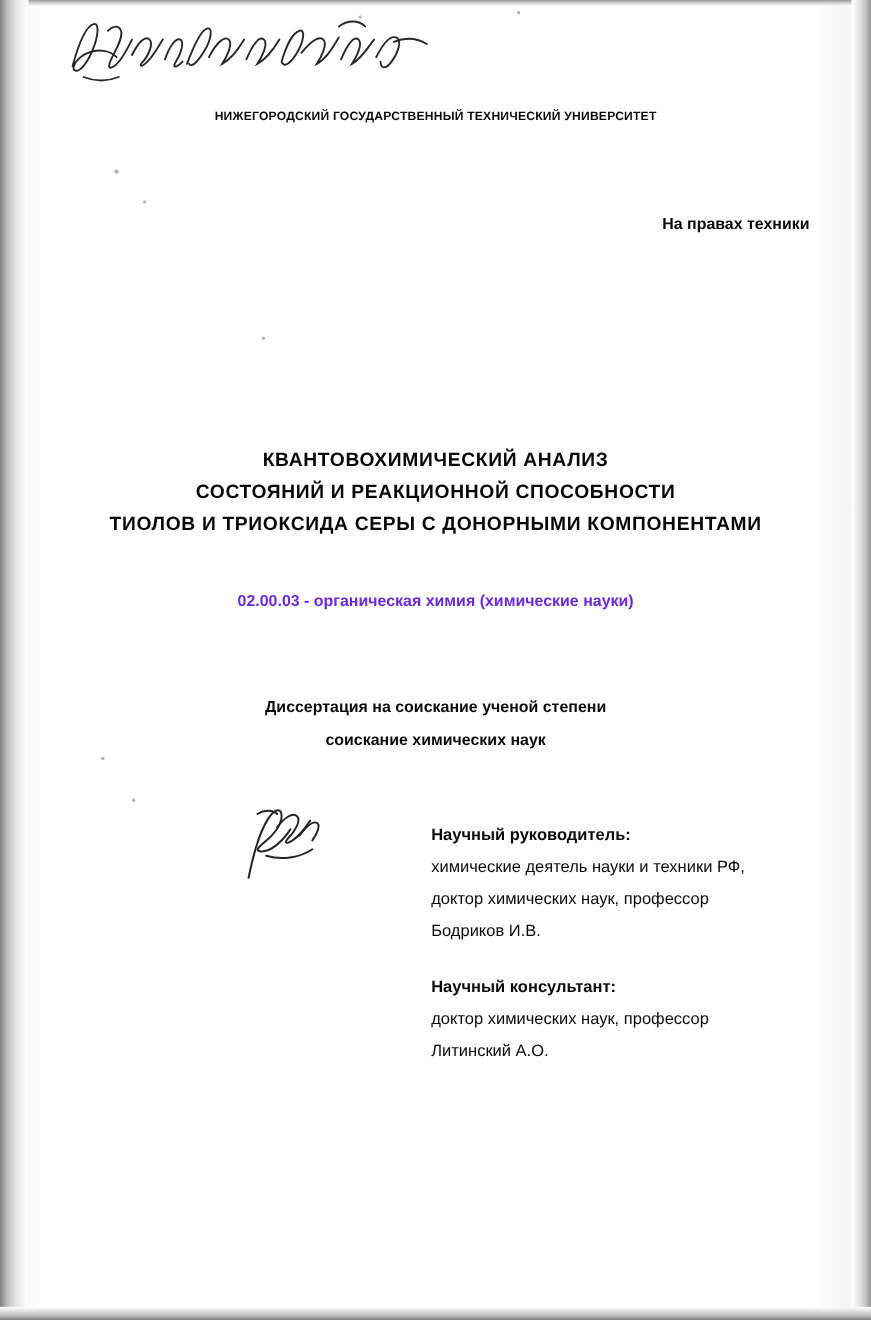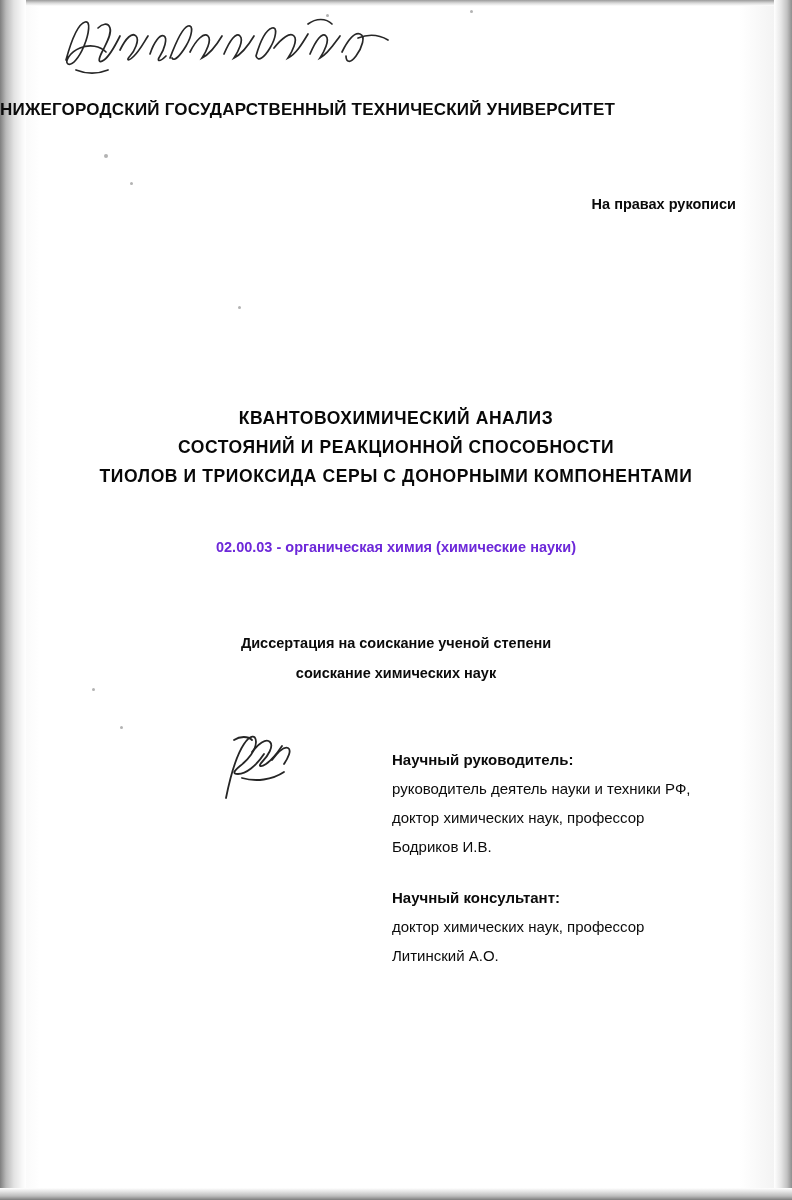--- a/index.html
+++ b/index.html
@@ -67,21 +67,22 @@
     width: 90px;
     height: 80px;
     z-index: 4;
     opacity: 0.92;
   }
 
   .university {
     position: absolute;
     top: 100px;
     left: 0; right: 0;
-    font-size: 17px;
+    text-align: center;
+    font-size: 11px;
     font-weight: bold;
     letter-spacing: 0.2px;
     color: #0b0b0b;
   }
 
   .manuscript {
     position: absolute;
     top: 196px;
     right: 56px;
     font-size: 14.5px;
@@ -215,40 +216,40 @@
       <path d="M14,72 C18,52 24,30 32,18 C38,9 44,8 44,16 C44,24 36,34 28,40 C22,45 20,48 26,48 C34,48 44,40 52,28"></path>
       <path d="M40,26 C46,18 54,12 58,16 C62,20 56,30 50,36 C46,40 48,42 54,38 C60,34 66,26 70,20"></path>
       <path d="M60,34 C66,26 72,20 76,22 C80,24 76,32 72,38"></path>
       <path d="M30,52 C44,56 60,54 72,46"></path>
       <path d="M22,14 C28,10 36,10 40,14"></path>
     </g>
   </svg>
 
   <div class="university">НИЖЕГОРОДСКИЙ ГОСУДАРСТВЕННЫЙ ТЕХНИЧЕСКИЙ УНИВЕРСИТЕТ</div>
 
-  <div class="manuscript">На правах рукописи</div>
+  <div class="manuscript">На правах техники</div>
 
 
   <div class="title">
     <div class="line">КВАНТОВОХИМИЧЕСКИЙ АНАЛИЗ</div>
     <div class="line">СОСТОЯНИЙ И РЕАКЦИОННОЙ СПОСОБНОСТИ</div>
     <div class="line">ТИОЛОВ И ТРИОКСИДА СЕРЫ С ДОНОРНЫМИ КОМПОНЕНТАМИ</div>
   </div>
 
   <div class="speciality">02.00.03 - органическая  химия (химические  науки)</div>
 
   <div class="degree">
     <div class="line">Диссертация  на  соискание  ученой  степени</div>
     <div class="line">соискание  химических  наук</div>
   </div>
 
   <div class="supervisors">
     <div class="sup-block">
       <div class="row head">Научный руководитель:</div>
-      <div class="row">руководитель деятель науки и техники РФ,</div>
+      <div class="row">химические деятель науки и техники РФ,</div>
       <div class="row">доктор химических наук, профессор</div>
       <div class="row">Бодриков И.В.</div>
     </div>
     <div class="sup-block">
       <div class="row head">Научный консультант:</div>
       <div class="row">доктор химических наук, профессор</div>
       <div class="row">Литинский А.О.</div>
     </div>
   </div>
 

